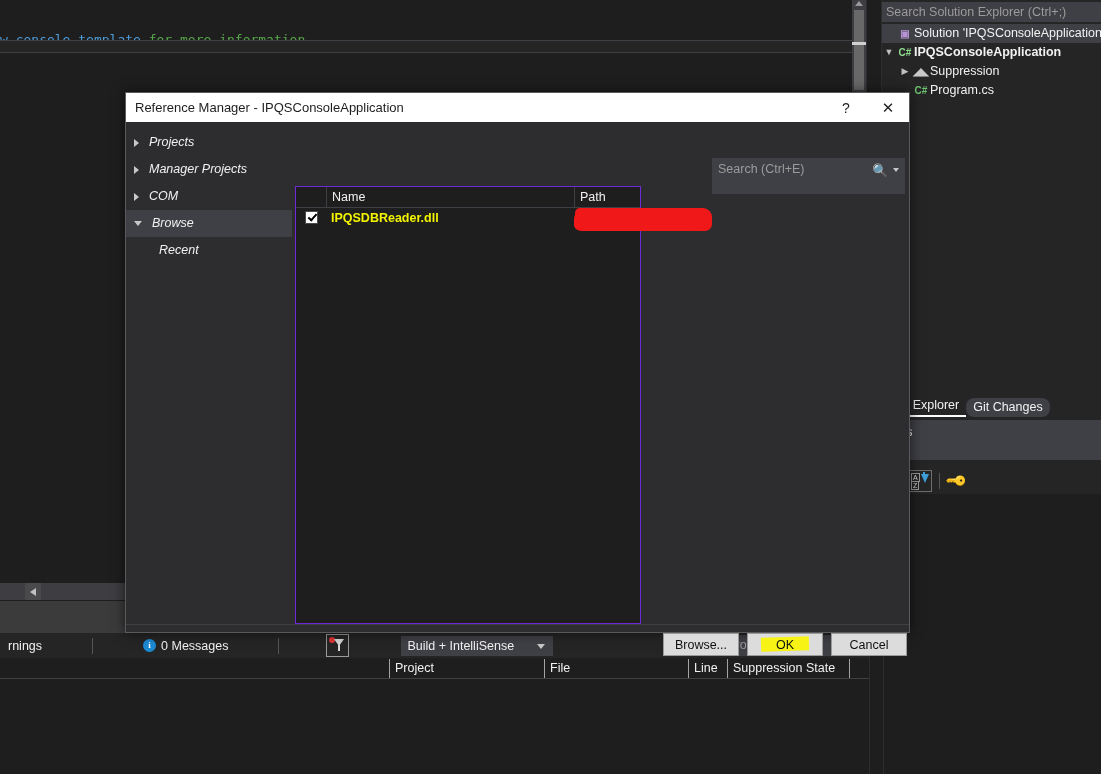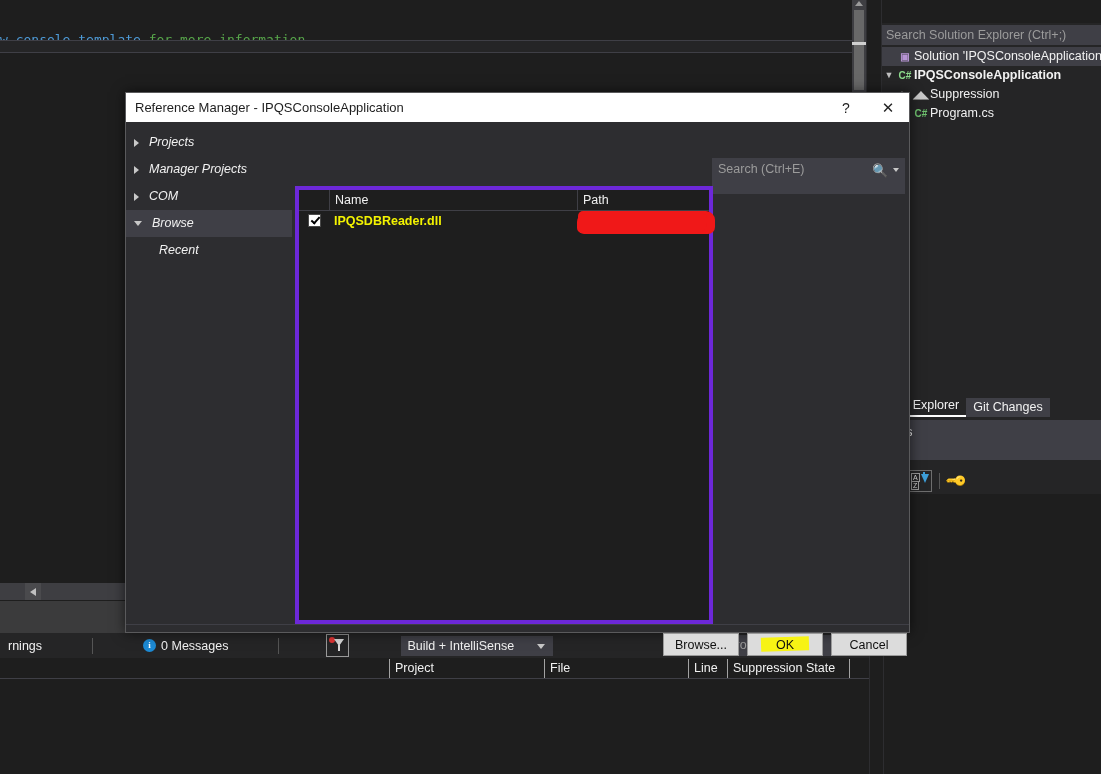--- a/index.html
+++ b/index.html
@@ -116,21 +116,20 @@
     width: 125px; height: 32px;
     background: #3b3b3c;
   }
 
   
   .sln-panel {
     position: absolute;
     left: 882px; top: 0;
     width: 219px; height: 392px;
     background: #252526;
-    margin-top: 23px;
   }
   .sln-search {
     position: absolute;
     left: 0; top: 2px;
     width: 219px; height: 20px;
     background: #3f3f46;
     color: #9b9b9b;
     font-size: 12.5px;
     line-height: 20px;
     padding-left: 4px;
@@ -192,21 +191,21 @@
   .prop-tab {
     padding: 2px 7px 3px 7px;
     color: #f1f1f1;
     background: #252526;
   }
   .prop-tab.active {
     background: #252526;
     border-bottom: 2px solid #ffffff;
     font-weight: normal;
   }
-  .prop-tab.inactive { background: #3f3f46; }
+  .prop-tab.inactive { background: #3f3f46; border-radius: 8px; }
   .prop-title {
     position: absolute;
     left: 0; top: 33px;
     font-size: 12.5px;
     color: #f1f1f1;
   }
   .prop-sub {
     position: absolute;
     left: 0; top: 28px;
     width: 219px; height: 40px;
@@ -501,23 +500,23 @@
     font-size: 12.5px;
     line-height: 22px;
     padding-left: 6px;
     box-sizing: border-box;
   }
 
   
   .dlg-grid {
     position: absolute;
     left: 169px; top: 64px;
-    width: 418px; height: 438px;
-    background: #1e1e1e;
-    border: 4px solid #6d28d9;
+    width: 346px; height: 438px;
+    background: #1e1e1e;
+    border: 1px solid #6d28d9;
     box-sizing: border-box;
   }
   .grid-header {
     display: flex;
     height: 20px;
     border-bottom: 1px solid #3f3f46;
     font-size: 12.5px;
     color: #f1f1f1;
   }
   .gh-check {

